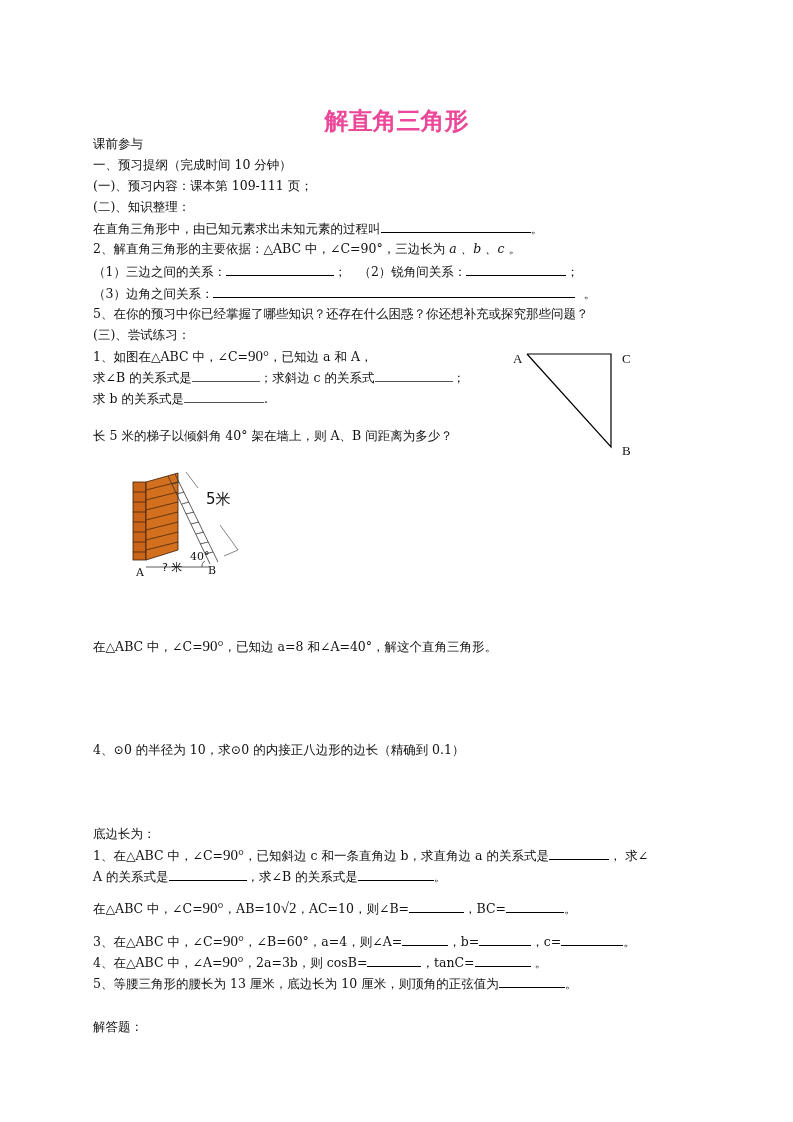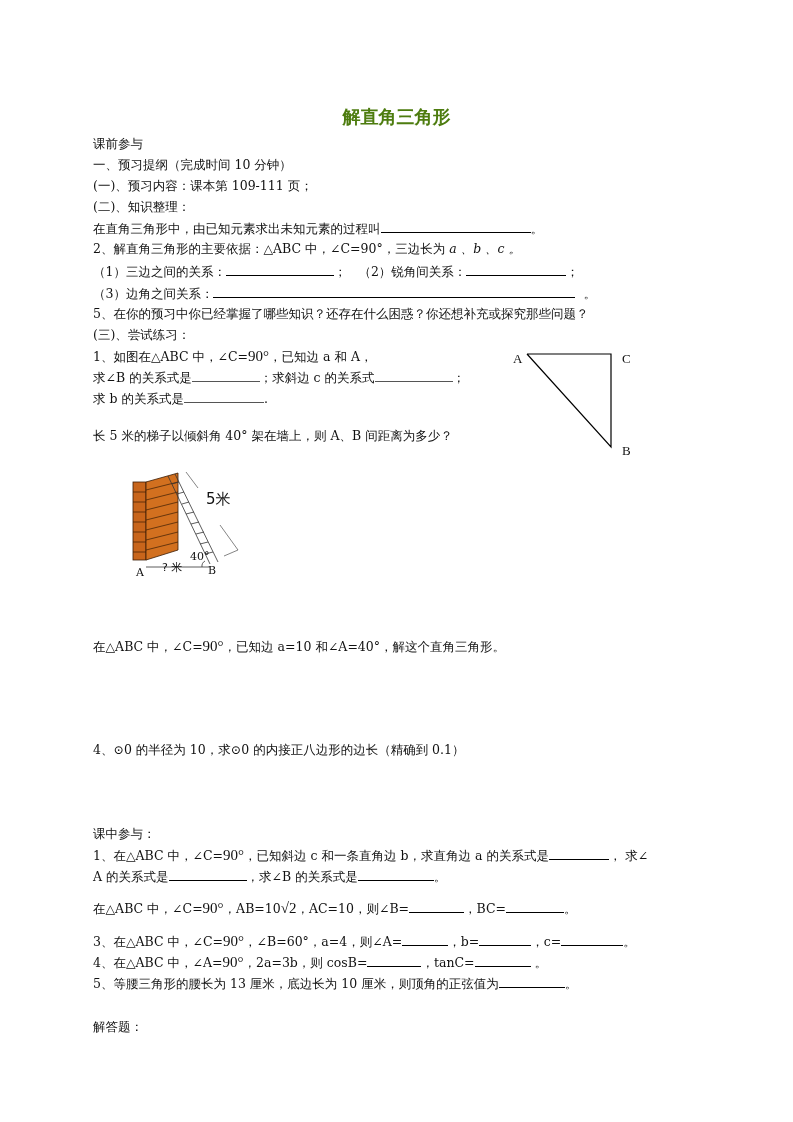--- a/index.html
+++ b/index.html
@@ -3,21 +3,21 @@
   <meta charset="utf-8">
   <style>
     html, body { margin: 0; padding: 0; background: #ffffff; }
     body {
       width: 793px; height: 1122px; position: relative; overflow: hidden;
       font-family: "DejaVu Serif", "Liberation Serif", serif;
       color: #111; font-size: 12.5px;
     }
     .title {
       position: absolute; left: 0; width: 793px; top: 105px; text-align: center;
-      color: #4d7c0f; font-weight: bold; font-size: 18px;
+      color: #ec4899; font-weight: bold; font-size: 24px;
       font-family: "DejaVu Sans", sans-serif;
     }
     .line { position: absolute; left: 93px; white-space: nowrap; line-height: 16px; }
     .blank { display: inline-block; border-bottom: 1px solid #000; height: 12px; vertical-align: baseline; }
     .thin { border-bottom: 1px solid #555; }
     .i { font-style: italic; }
     .big { font-size: 15px; font-family: Liberation Serif, serif; }
     .tri-label { position: absolute; font-family: "Liberation Serif", serif; font-size: 13px; }
   </style>
 </head>
@@ -111,26 +111,26 @@
     </g>
   </svg>
   <span style="position:absolute; left:78px; top:20px; font-size:15px; font-family:'DejaVu Sans',sans-serif;">5米</span>
   <span style="position:absolute; left:50px; top:80px; font-size:11px;margin-left:12px;">40°</span>
   <span style="position:absolute; left:34px; top:90px; font-size:11px; font-family:'DejaVu Sans',sans-serif;">? 米</span>
   <span style="position:absolute; left:8px; top:96px; font-size:11px;">A</span>
   <span style="position:absolute; left:80px; top:94px; font-size:11px;">B</span>
 </div>
 
 <div class="line" style="top:638px">
-  <span>在△ABC 中，∠C=</span><span class="big">90°</span><span>，已知边 a=10 和∠A=40°，解这个直角三角形。</span>
+  <span>在△ABC 中，∠C=</span><span class="big">90°</span><span>，已知边 a=8 和∠A=40°，解这个直角三角形。</span>
 </div>
 
 <div class="line" style="top:742px">4、⊙0 的半径为 10，求⊙0 的内接正八边形的边长（精确到 0.1）</div>
 
-<div class="line" style="top:826px">课中参与：</div>
+<div class="line" style="top:826px">底边长为：</div>
 <div class="line" style="top:847px">
   <span>1、在△ABC 中，∠C=</span><span class="big">90°</span><span>，已知斜边 c 和一条直角边 b，求直角边 a 的关系式是</span><span class="blank" style="width:60px"></span><span>，  求∠</span>
 </div>
 <div class="line" style="top:868px">
   <span>A 的关系式是</span><span class="blank" style="width:78px"></span><span>，求∠B  的关系式是</span><span class="blank" style="width:76px"></span><span>。</span>
 </div>
 <div class="line" style="top:900px">
   <span>在△ABC 中，∠C=</span><span class="big">90°</span><span>，AB=10</span><span class="big">√2</span><span>，AC=10，则∠B=</span><span class="blank" style="width:55px"></span><span>，BC=</span><span class="blank" style="width:58px"></span><span>。</span>
 </div>
 <div class="line" style="top:933px">

